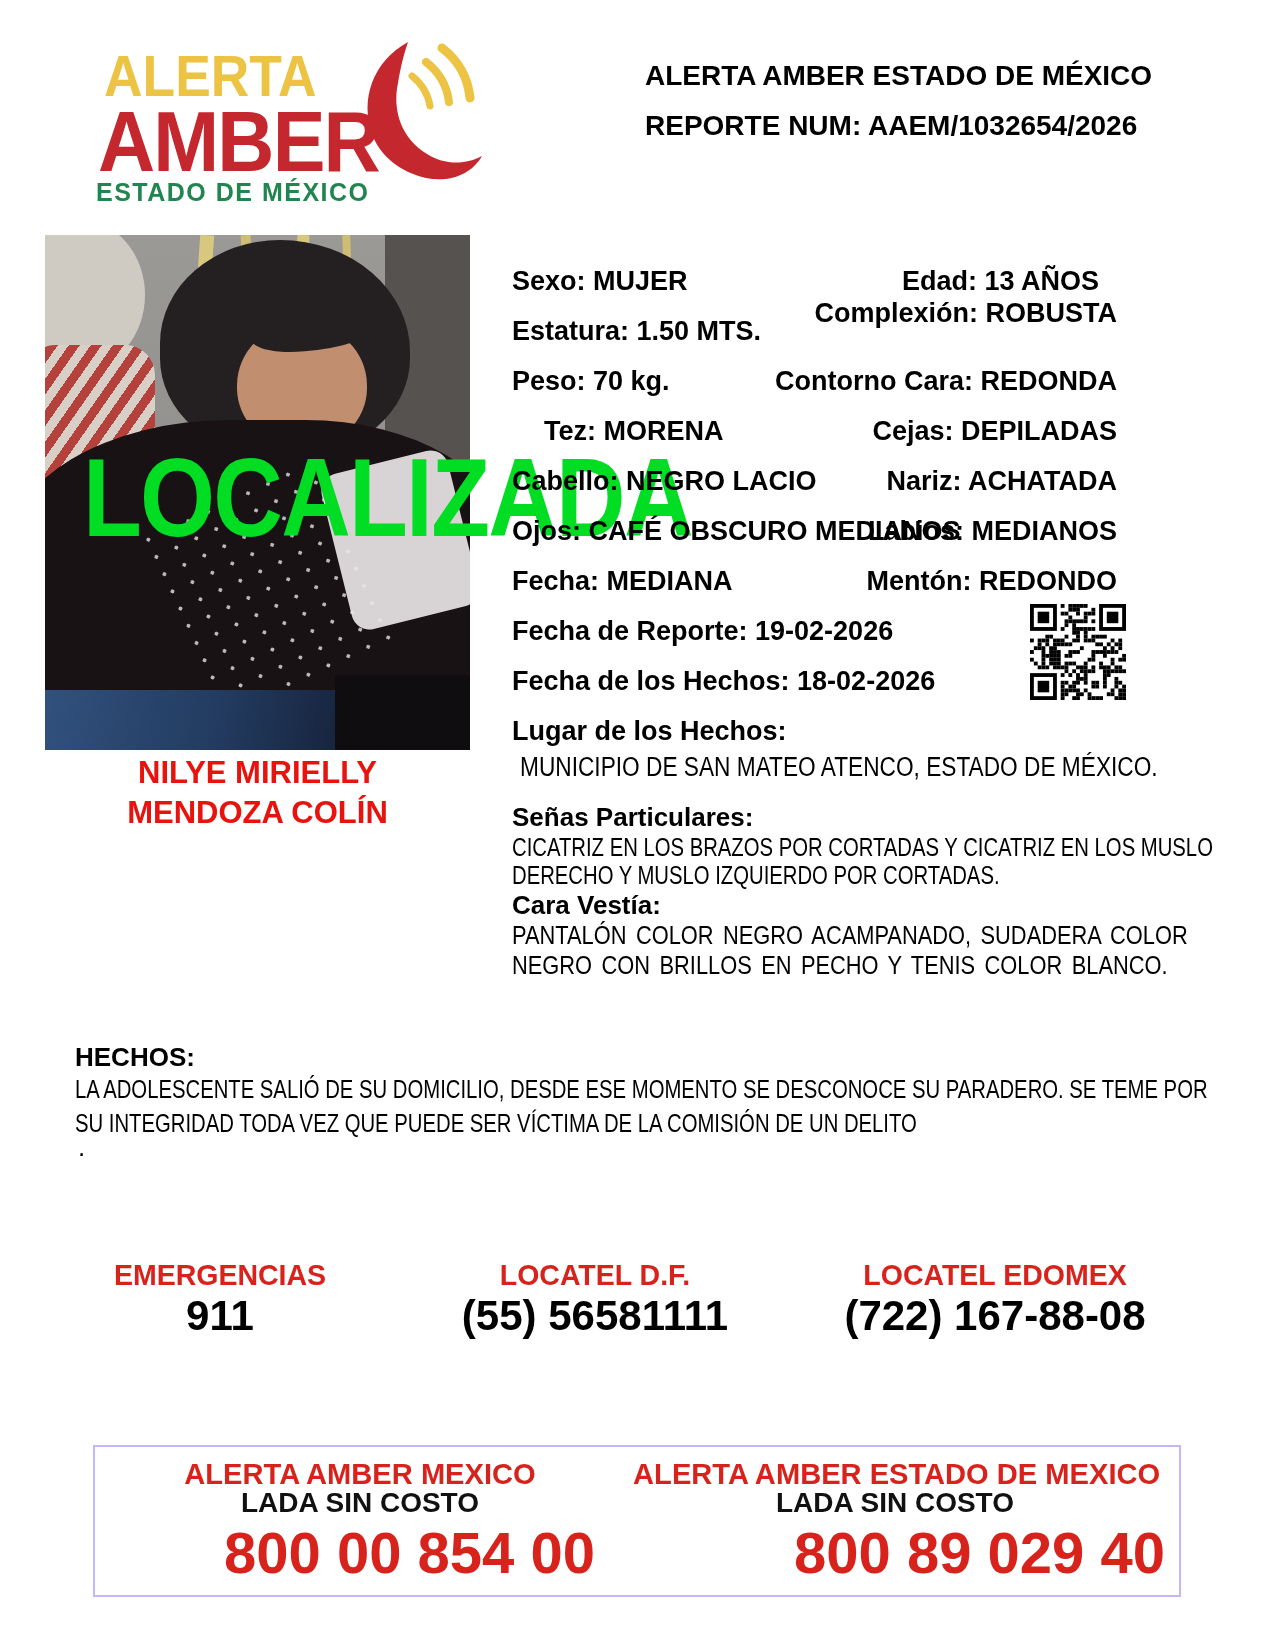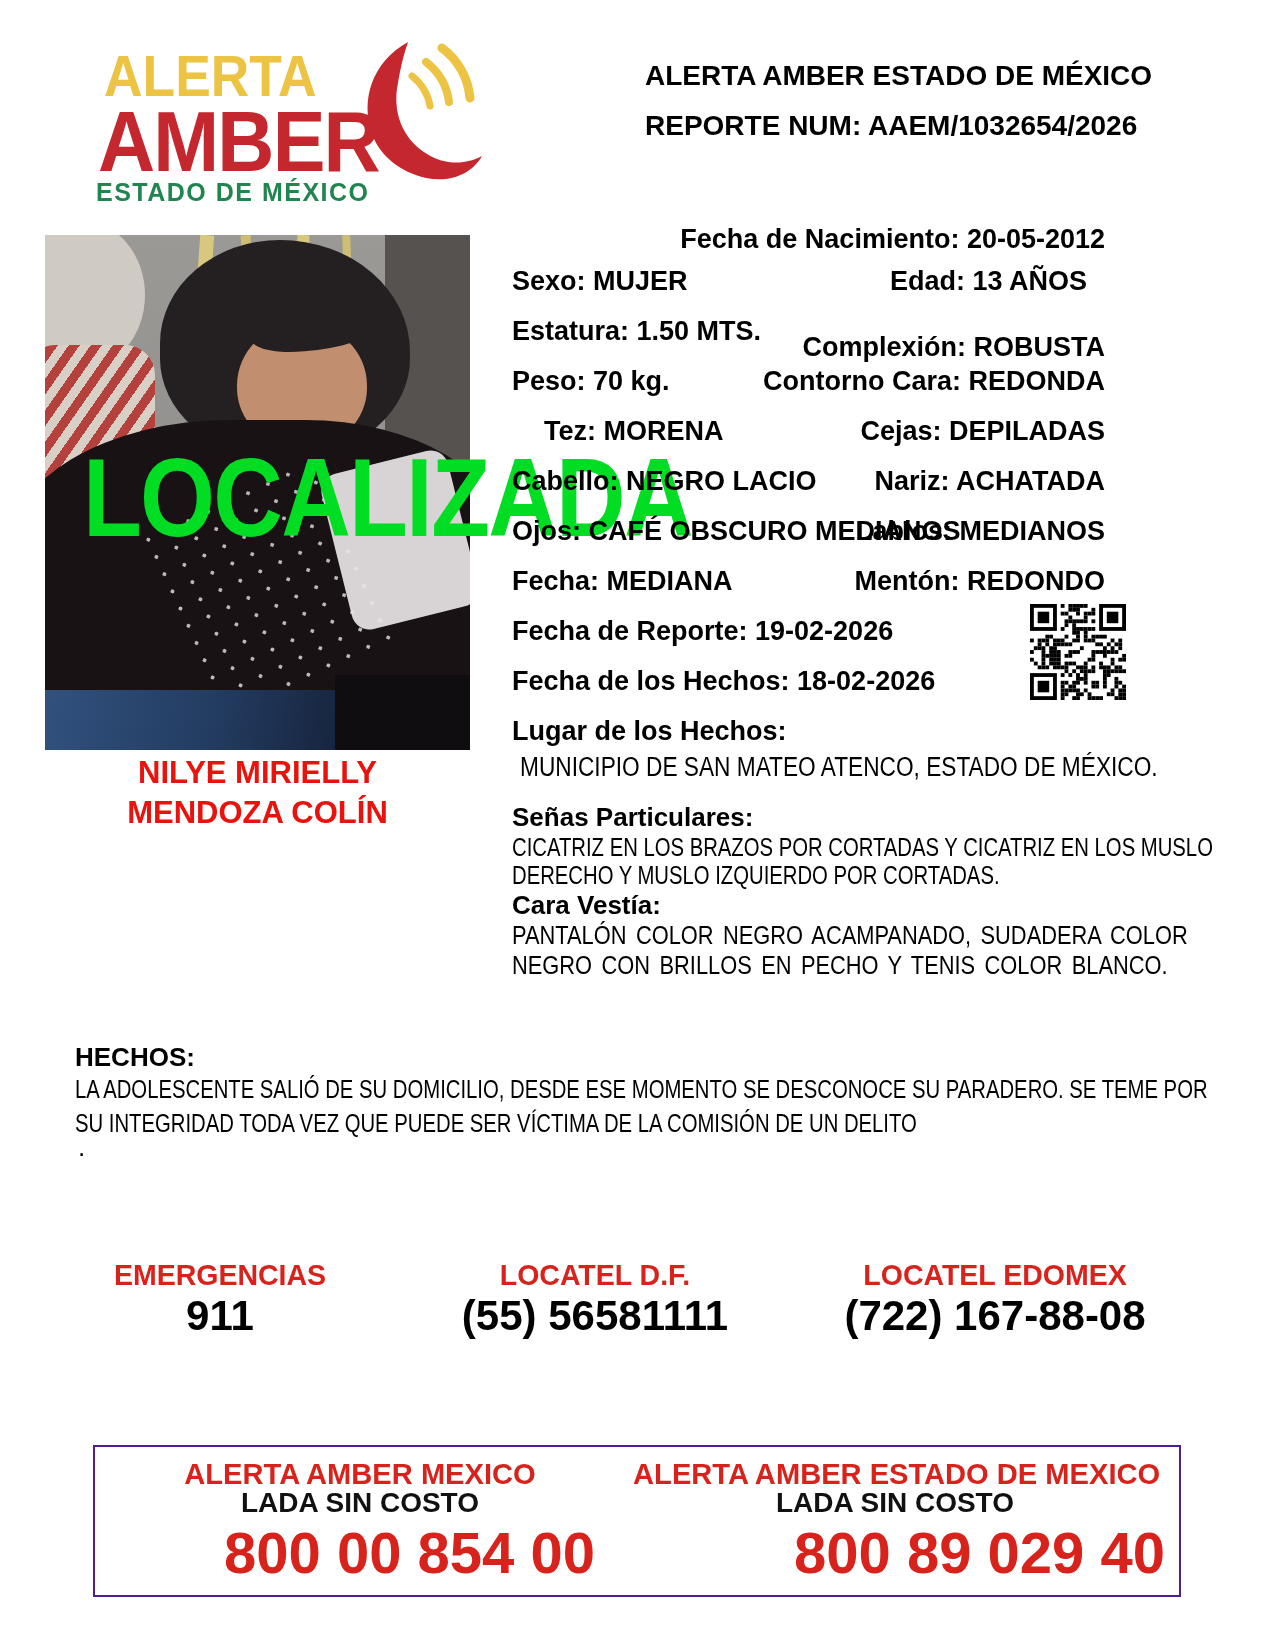--- a/index.html
+++ b/index.html
@@ -1,17 +1,17 @@
 <!DOCTYPE html>
 <html><head>
 <meta charset="utf-8">
 <style>
   html,body{margin:0;padding:0;background:#ffffff;}
   .page{position:relative;width:1263px;height:1650px;background:#fff;overflow:hidden;
-        font-family:"Liberation Sans", sans-serif;color:#000;}
+        font-family:"Liberation Sans", sans-serif;color:#000;padding-left:12px;}
   .abs{position:absolute;white-space:nowrap;}
   .field{font-size:27px;font-weight:bold;z-index:10;}
   .rightcol{right:158px;text-align:right;}
   .narrow{display:inline-block;transform:scaleX(0.78);transform-origin:0 50%;font-size:26px;}
   .narrow2{display:inline-block;transform:scaleX(0.84);transform-origin:0 50%;font-size:26px;word-spacing:4px;}
   .muni{display:inline-block;transform:scaleX(0.84);transform-origin:0 50%;font-size:27px;}
   
   .logo-alerta{left:104px;top:42px;font-size:58px;font-weight:bold;color:#ecc343;letter-spacing:0px;
                transform:scaleX(0.92);transform-origin:0 0;}
   .logo-amber{left:98px;top:92px;font-size:86px;font-weight:bold;color:#c4272e;letter-spacing:-2px;
@@ -26,21 +26,21 @@
   
   .watermark{left:83px;top:436px;font-size:112px;font-weight:bold;color:#00dd22;z-index:5;
              transform:scaleX(0.86);transform-origin:0 0;letter-spacing:-2px;line-height:1.1;}
   .name{width:425px;left:45px;text-align:center;font-size:31px;font-weight:bold;color:#e8130d;z-index:10;}
   .qr{left:1030px;top:604px;width:96px;height:96px;z-index:10;}
   
   .em-label{font-size:30px;font-weight:bold;color:#d8231d;text-align:center;
             transform:scaleX(0.95);transform-origin:50% 50%;}
   .em-num{font-size:42px;font-weight:bold;color:#000;text-align:center;}
   
-  .fbox{left:93px;top:1445px;width:1084px;height:148px;border:2px solid #4c1d95;background:#fff;}
+  .fbox{left:93px;top:1445px;width:1084px;height:148px;border:2px solid #c4b5fd;background:#fff;}
   .f-title{font-size:30px;font-weight:bold;color:#d8231d;text-align:center;transform:scaleX(0.97);}
   .f-lada{font-size:28px;font-weight:bold;color:#111;text-align:center;}
   .f-num{font-size:58px;font-weight:bold;color:#d8231d;text-align:right;letter-spacing:0px;}
 </style>
 </head>
 <body>
 
 <div class="page">
 
   <div class="abs logo-alerta">ALERTA</div>
@@ -77,27 +77,26 @@
                 background:radial-gradient(circle 2px at 6px 8px,#e8e4ea 95%,transparent) 0 0/22px 19px;"></div>
     <div style="left:0px;top:455px;width:300px;height:60px;background:linear-gradient(100deg,#31517e,#223a5e 60%,#16233c);"></div>
     <div style="left:290px;top:440px;width:140px;height:75px;background:#0f0d10;"></div>
   </div>
 
   <div class="abs watermark">LOCALIZADA</div>
 
   <div class="abs name" style="top:795px;">MENDOZA COLÍN</div>
   <div class="abs name" style="top:755px;">NILYE MIRIELLY</div>
 
-  <div class="abs field rightcol" style="top:224px;">Fecha de Nacimiento: 20-05-2012</div>
 
   <div class="abs field" style="left:512px;top:266px;">Sexo: MUJER</div>
   <div class="abs field rightcol" style="top:266px;right:176px;">Edad: 13 AÑOS</div>
 
   <div class="abs field" style="left:512px;top:316px;">Estatura:  1.50 MTS.</div>
-  <div class="abs field rightcol" style="top:332px;">Complexión: ROBUSTA</div>
+  <div class="abs field rightcol" style="top:298px;">Complexión: ROBUSTA</div>
 
   <div class="abs field" style="left:512px;top:366px;">Peso:  70 kg.</div>
   <div class="abs field rightcol" style="top:366px;">Contorno Cara: REDONDA</div>
 
   <div class="abs field" style="left:532px;top:416px;margin-left:12px;">Tez: MORENA</div>
   <div class="abs field rightcol" style="top:416px;">Cejas:  DEPILADAS</div>
 
   <div class="abs field" style="left:512px;top:466px;">Cabello: NEGRO LACIO</div>
   <div class="abs field rightcol" style="top:466px;">Nariz:  ACHATADA</div>
 

